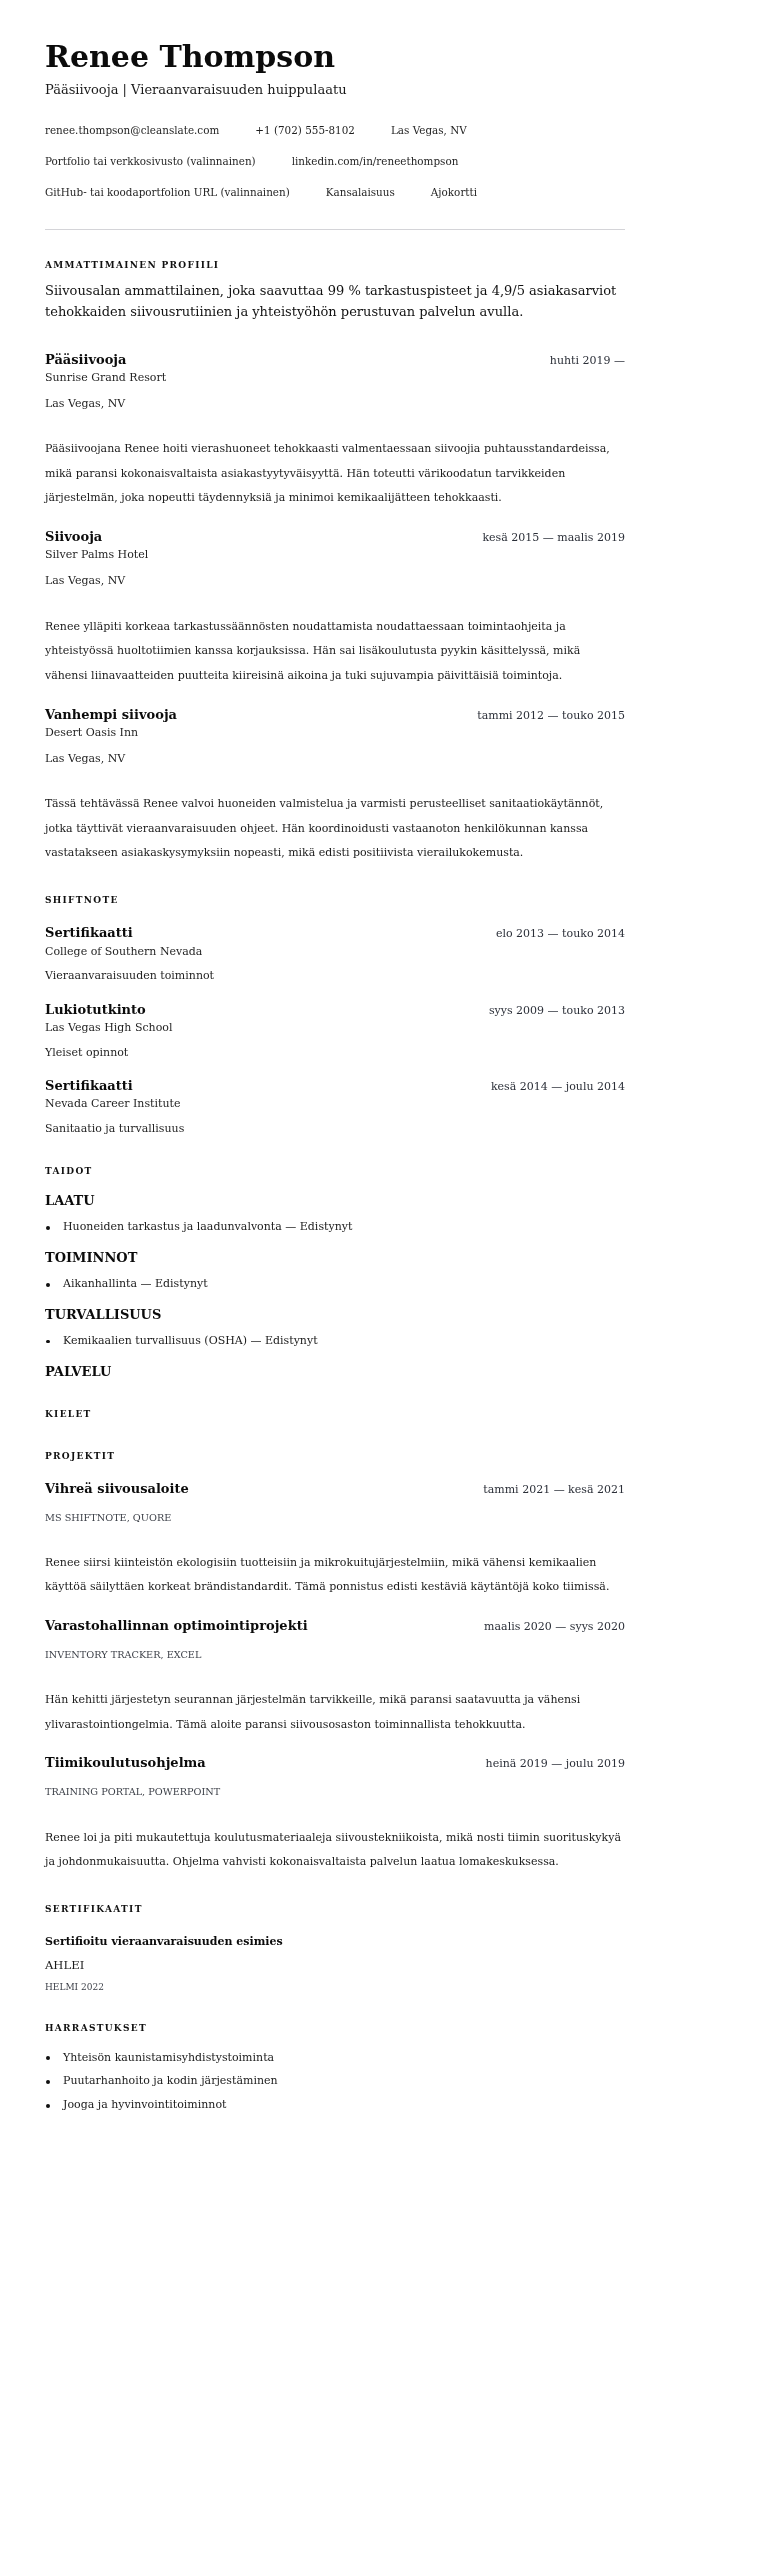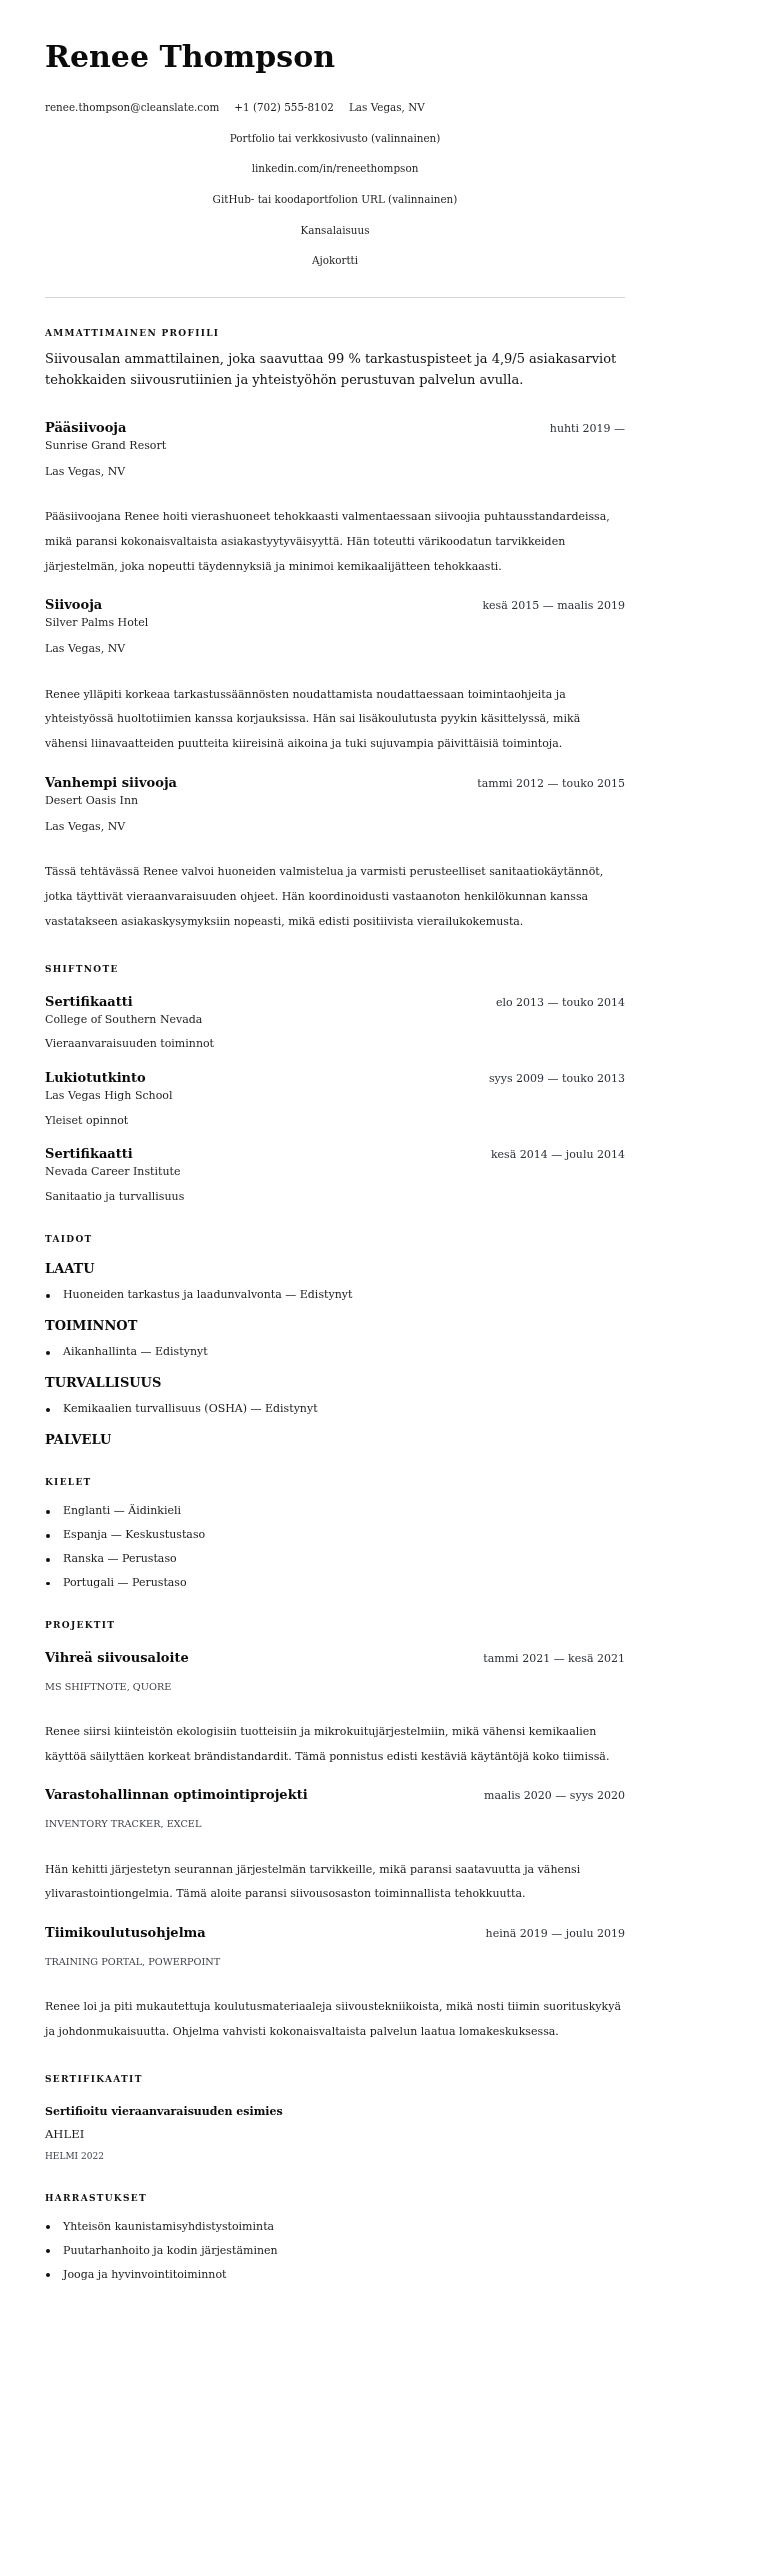--- a/index.html
+++ b/index.html
@@ -21,28 +21,27 @@
       color: #0b0b0b;
     }
     .headline {
       font-size: 13px;
       line-height: 1.3;
       margin-top: 6.5px;
       color: #1a1a1a;
     }
     .contact-row {
       display: flex;
-      gap: 15px;
+      gap: 36px;
       font-size: 10.4px;
       line-height: 15.5px;
       color: #1f1f1f;
-      text-align: center;
     }
     .contact-row.first { margin-top: 24.6px; }
-    .contact-row + .contact-row { margin-top: 15.5px; flex-direction: column; }
+    .contact-row + .contact-row { margin-top: 15.5px; }
     .divider {
       border: none;
       height: 1.3px;
       background: #d4d4d8;
       margin-top: 28.5px;
     }
     .section-title {
       font-size: 9px;
       font-weight: bold;
       letter-spacing: 1.3px;
@@ -153,20 +152,21 @@
       text-transform: uppercase;
     }
   </style>
 </head>
 <body>
 
 <div class="page">
 
   <header>
     <h1 class="name">Renee Thompson</h1>
+    <div class="headline">Pääsiivooja | Vieraanvaraisuuden huippulaatu</div>
 
     <div class="contact-row first">
       <span>renee.thompson@cleanslate.com</span>
       <span>+1 (702) 555-8102</span>
       <span>Las Vegas, NV</span>
     </div>
     <div class="contact-row">
       <span>Portfolio tai verkkosivusto (valinnainen)</span>
       <span>linkedin.com/in/reneethompson</span>
     </div>
@@ -268,26 +268,20 @@
         <li>Kemikaalien turvallisuus (OSHA) — Edistynyt</li>
       </ul>
     </div>
     <div class="skill-group">
       <div class="skill-group-title">PALVELU</div>
     </div>
   </section>
 
   <section class="section">
     <h2 class="section-title">KIELET</h2>
-    <ul class="bullets" style="margin-top:14.2px">
-      <li>Englanti — Äidinkieli</li>
-      <li>Espanja — Keskustustaso</li>
-      <li>Ranska — Perustaso</li>
-      <li>Portugali — Perustaso</li>
-    </ul>
   </section>
 
   <section class="section proj">
     <h2 class="section-title">PROJEKTIT</h2>
 
     <div class="entry">
       <div class="entry-head">
         <span class="entry-title">Vihreä siivousaloite</span>
         <span class="entry-date">tammi 2021 — kesä 2021</span>
       </div>

